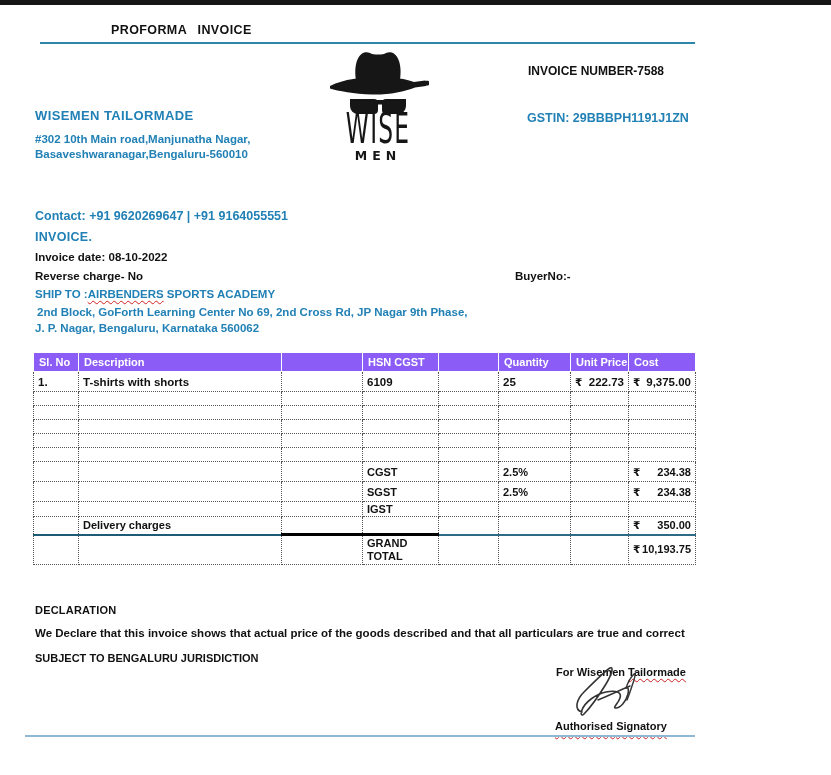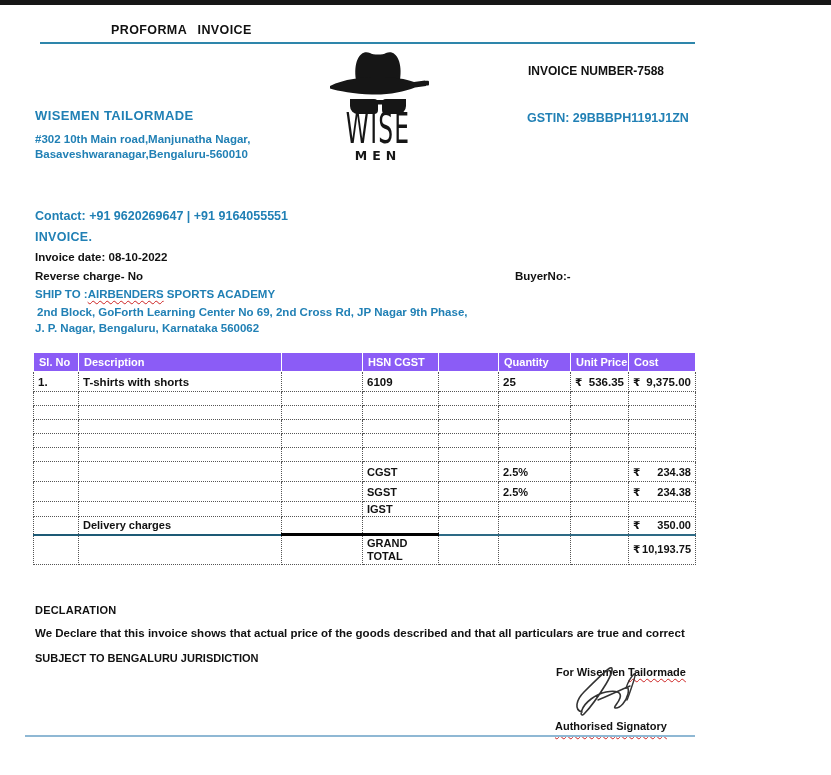--- a/index.html
+++ b/index.html
@@ -131,21 +131,21 @@
     <tr class="item">
       <td>1.</td>
       <td>T-shirts with shorts</td>
       <td></td>
       <td>6109</td>
       <td></td>
       <td>25</td>
       <td>
             <div class="money-wrap">
               <span class="cur">₹</span>
-              <span>536.35</span>
+              <span>222.73</span>
             </div>
           </td>
       <td>
             <div class="money-wrap">
               <span class="cur">₹</span>
               <span>9,375.00</span>
             </div>
           </td>
     </tr>
     <tr class="empty">

